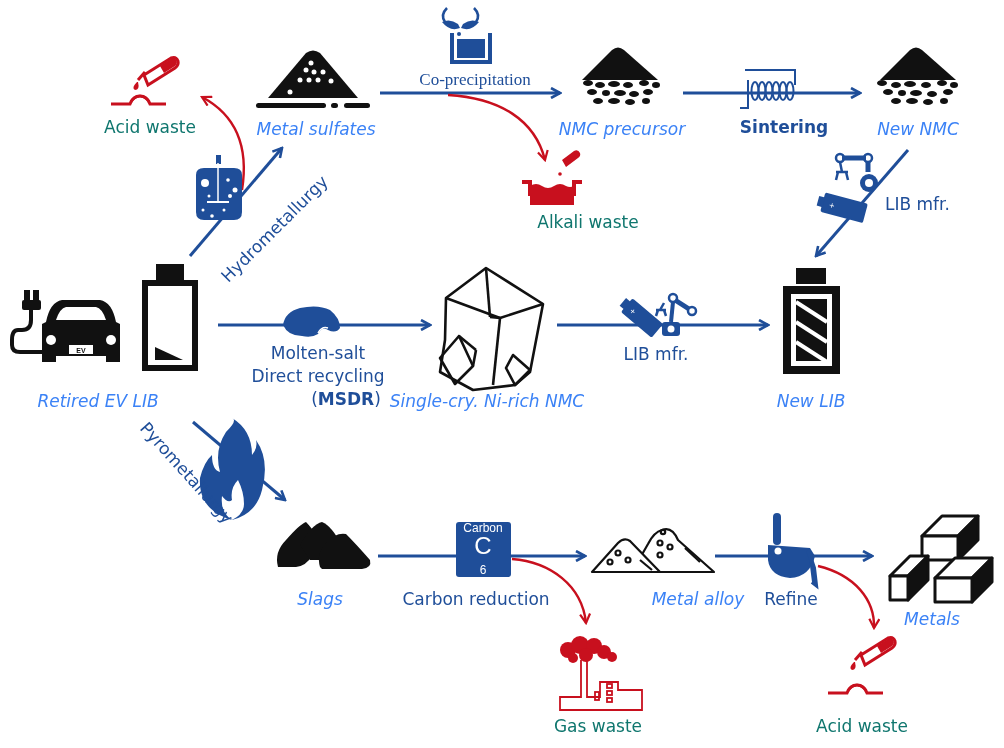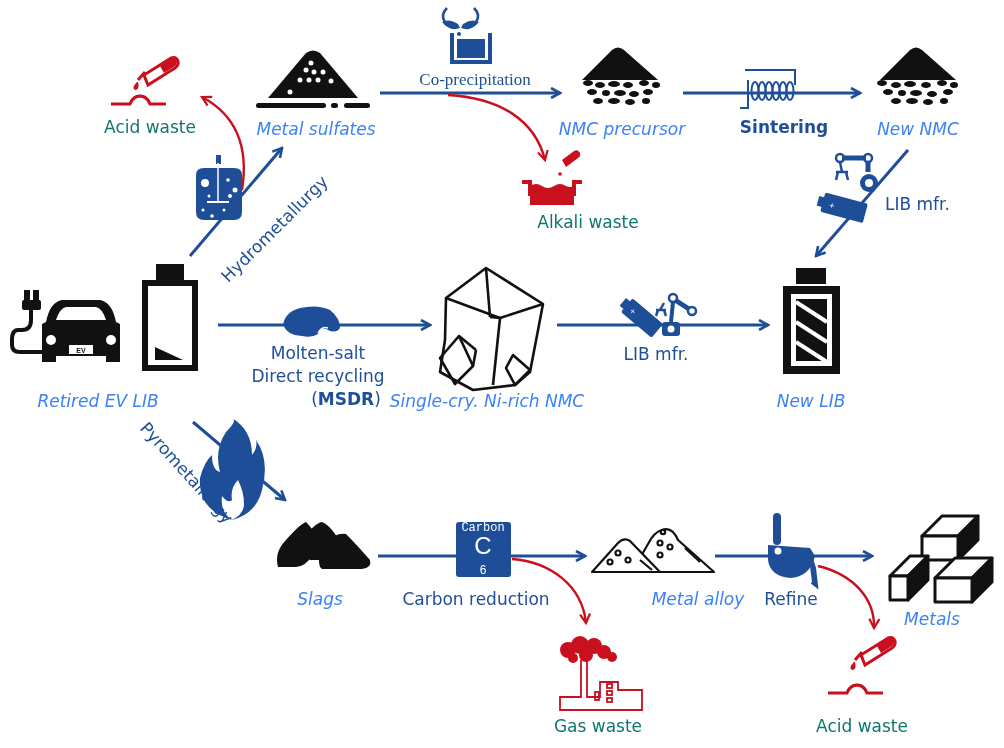--- a/index.html
+++ b/index.html
@@ -326,15 +326,15 @@
 
 <div class="lbl blue rot-pyro" style="left:151px;top:418px;">Pyrometallurgy</div>
 <div class="lbl black center" style="left:320px;top:589px;">Slags</div>
 <div class="lbl blue center" style="left:476px;top:589px;">Carbon reduction</div>
 <div class="lbl black center" style="left:650px;top:589px;margin-left:48px;">Metal alloy</div>
 <div class="lbl blue center" style="left:791px;top:589px;">Refine</div>
 <div class="lbl black center" style="left:932px;top:609px;">Metals</div>
 <div class="lbl red center" style="left:598px;top:716px;">Gas waste</div>
 <div class="lbl red center" style="left:862px;top:716px;">Acid waste</div>
 
-<div class="lbl center" style="left:483px;top:521px;font-size:12px;line-height:14px;color:#fff;font-family:Liberation Mono, monospace;">Carbon</div>
+<div class="lbl center" style="left:483px;top:521px;font-size:12px;line-height:14px;color:#fff;font-family:Liberation Sans, sans-serif;">Carbon</div>
 <div class="lbl center" style="left:483px;top:533px;font-size:24px;line-height:26px;color:#fff;font-family:'Liberation Sans',sans-serif;">C</div>
 <div class="lbl center" style="left:483px;top:563px;font-size:12px;line-height:14px;color:#fff;font-family:'Liberation Sans',sans-serif;">6</div>
 
 </body></html>

